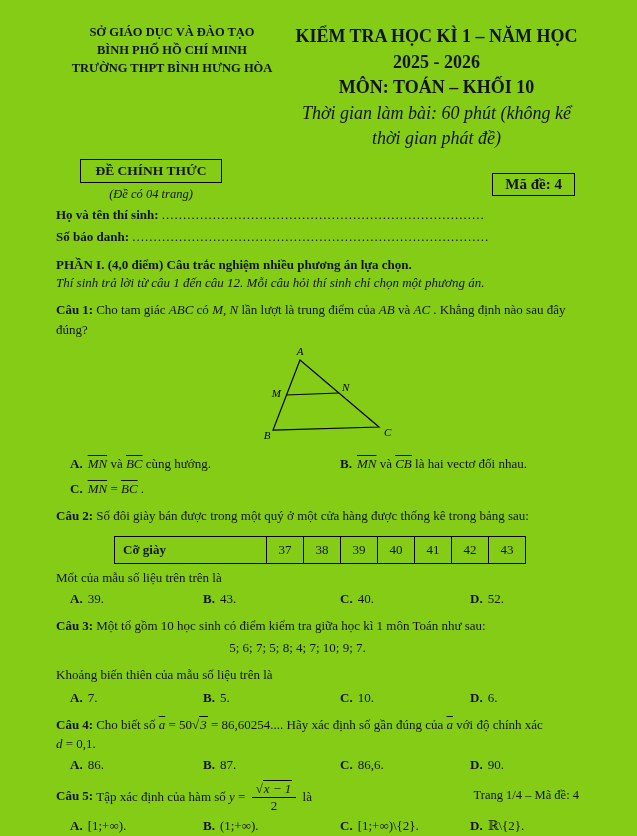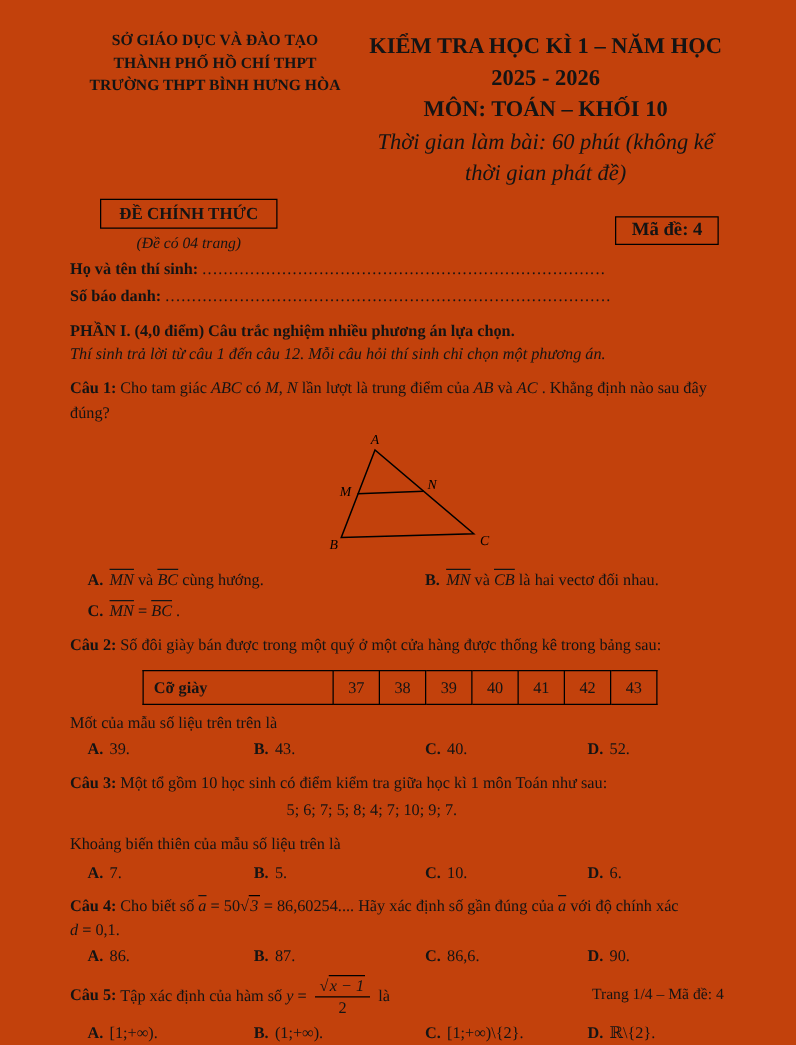--- a/index.html
+++ b/index.html
@@ -2,21 +2,21 @@
 <html><head>
 <meta charset="utf-8">
 <style>
   html,body{margin:0;padding:0;background:#fff;}
   body{
     width:637px;height:836px;
     font-family:"Liberation Serif","DejaVu Serif",serif;
     font-size:13px;color:#141414;
   }
   .page{position:relative;width:637px;height:836px;box-sizing:border-box;
-        padding:24px 58px 0 56px;overflow:hidden;background:#c2410c;}
+        padding:24px 58px 0 56px;overflow:hidden;background:#84cc16;}
 
   
   .hdr{display:flex;align-items:flex-start;}
   .hdr-left{width:232px;text-align:center;font-weight:bold;line-height:1.42;font-size:12.5px;}
   .hdr-right{flex:1;text-align:center;line-height:1.42;font-size:18px;margin-left:6px;}
   .b{font-weight:bold;}
   .i{font-style:italic;}
 
   .boxrow{display:flex;justify-content:space-between;align-items:flex-start;margin-top:7px;font-family:Liberation Serif, serif;}
   .official-col{width:190px;text-align:center;}
@@ -60,21 +60,21 @@
   .footer{position:absolute;top:788px;right:58px;font-size:12.5px;}
 </style>
 </head>
 <body>
 
 <div class="page">
 
   <div class="hdr">
     <div class="hdr-left">
       <div>SỞ GIÁO DỤC VÀ ĐÀO TẠO</div>
-      <div>THÀNH PHỐ HỒ CHÍ THPT</div>
+      <div>BÌNH PHỐ HỒ CHÍ MINH</div>
       <div>TRƯỜNG THPT BÌNH HƯNG HÒA</div>
     </div>
     <div class="hdr-right">
       <div class="b">KIỂM TRA HỌC KÌ 1 – NĂM HỌC 2025 - 2026</div>
       <div class="b">MÔN: TOÁN – KHỐI 10</div>
       <div class="i">Thời gian làm bài: 60 phút (không kể thời gian phát đề)</div>
     </div>
   </div>
 
   <div class="boxrow">

